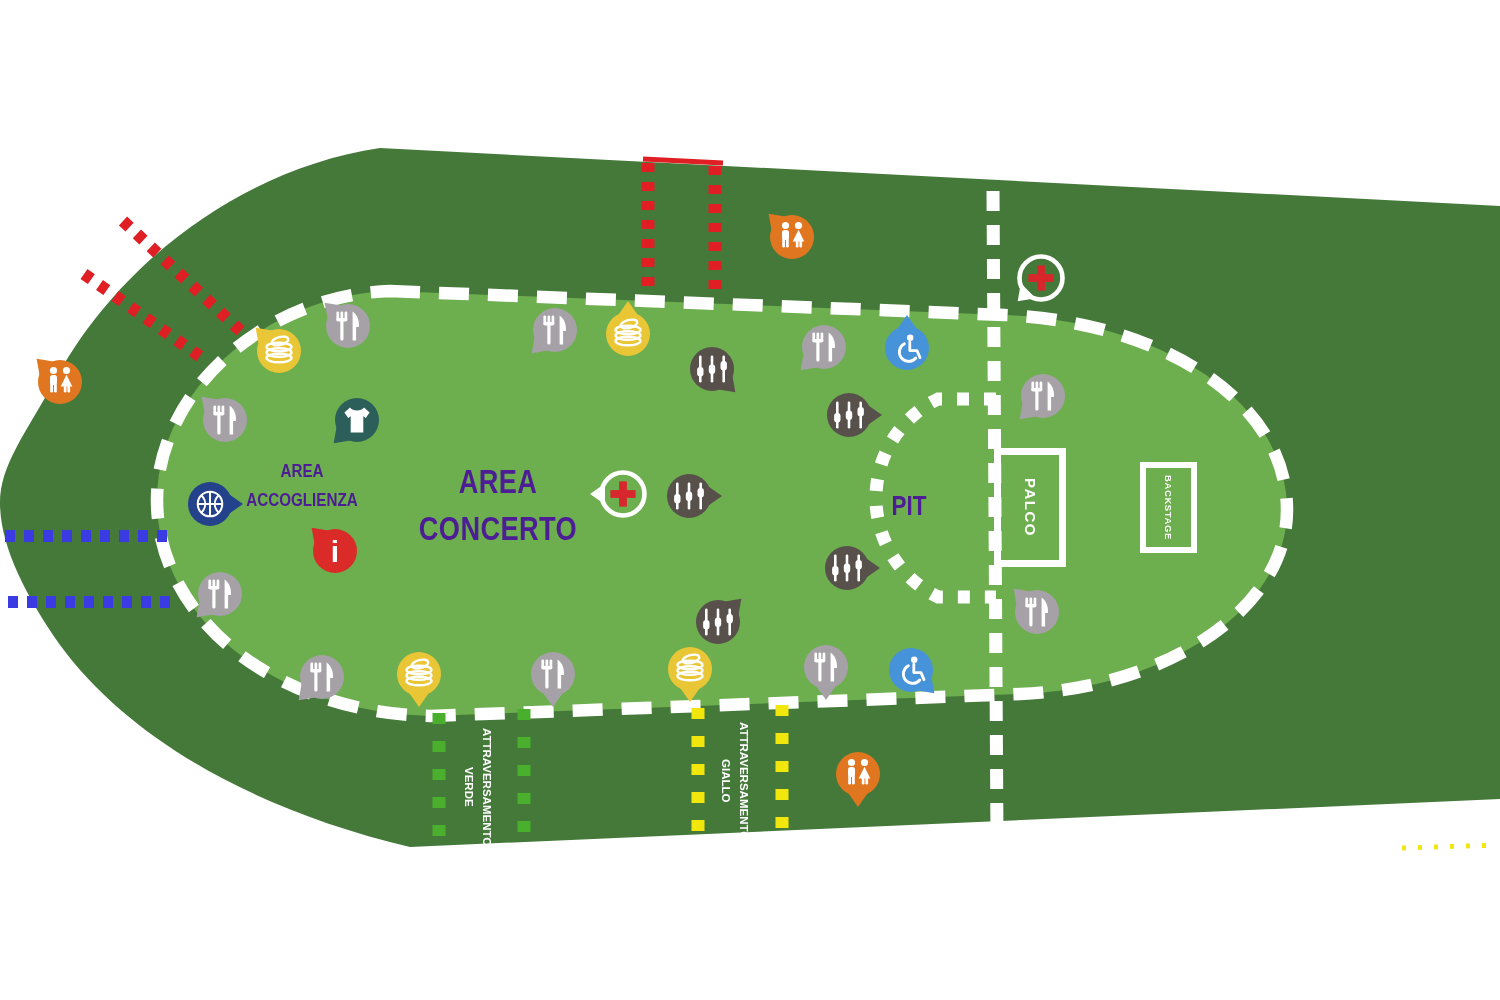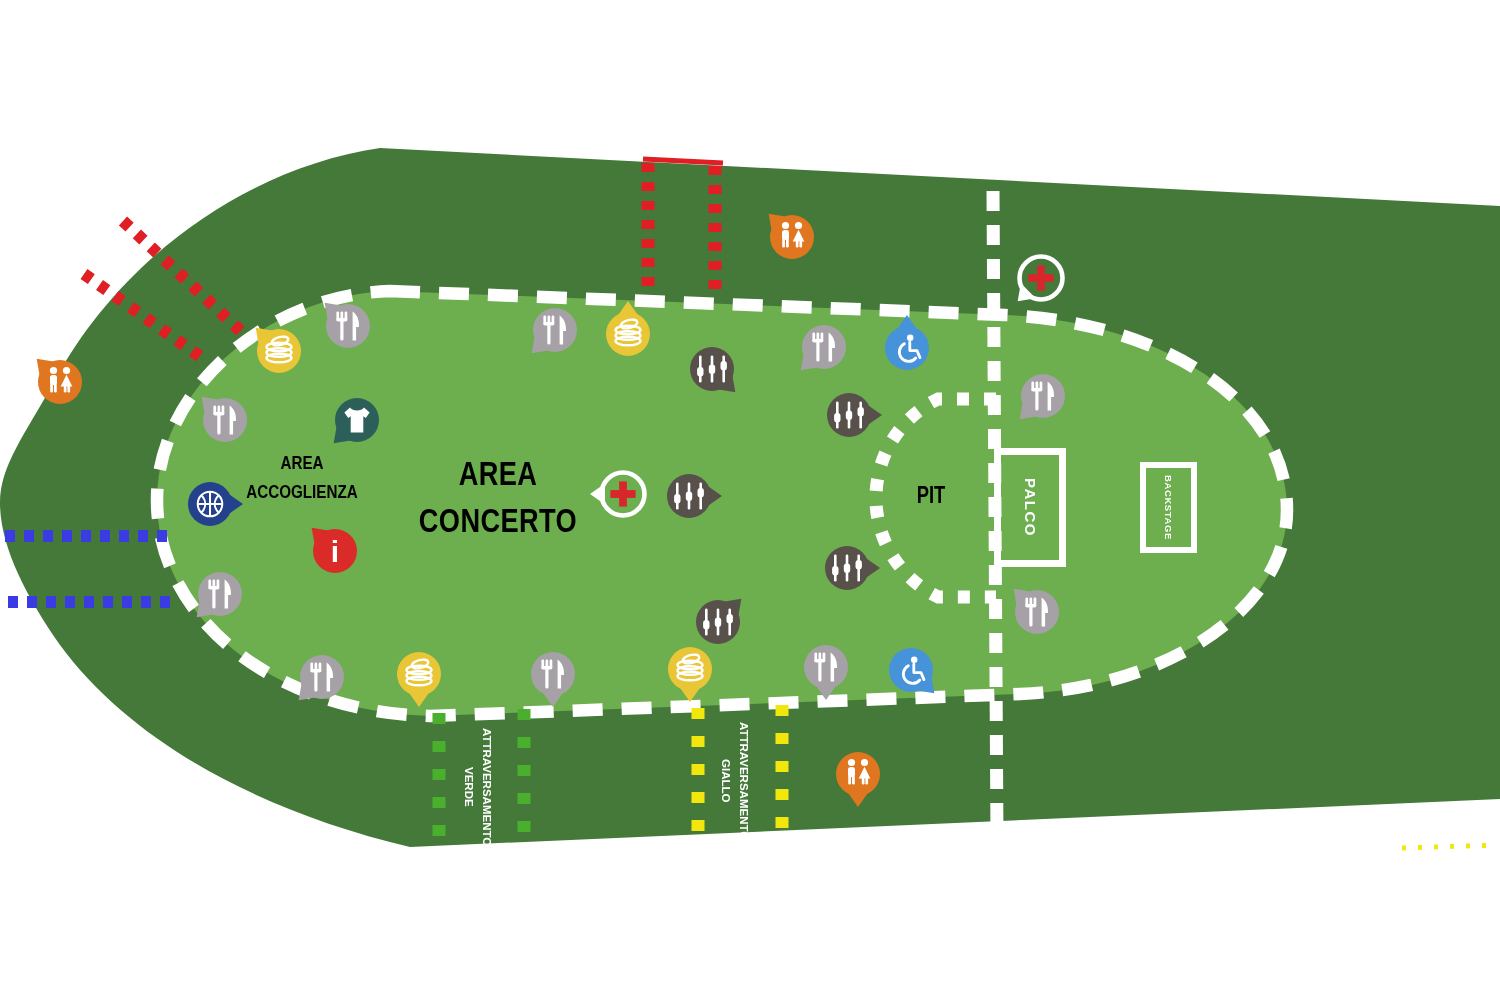--- a/index.html
+++ b/index.html
@@ -4,25 +4,25 @@
 <style>
   html,body{margin:0;padding:0;background:#fff;}
   #stage{
     position:relative;width:1500px;height:1000px;overflow:hidden;background:#fff;
     font-family:"Liberation Sans","DejaVu Sans",sans-serif;
   }
   #map-svg{position:absolute;left:0;top:0;}
   #icon-layer{position:absolute;left:0;top:0;width:1500px;height:1000px;}
   .map-icon{position:absolute;width:68px;height:68px;}
   .map-icon svg{display:block;}
-  .label{position:absolute;color:#000000;font-weight:bold;text-align:center;}
+  .label{position:absolute;color:#4c1d95;font-weight:bold;text-align:center;margin-top:8px;}
   .cond{display:block;transform:scaleX(0.8);transform-origin:50% 50%;white-space:nowrap;}
   #label-accoglienza{left:192px;top:448px;width:220px;font-size:19px;line-height:29px;}
   #label-concerto{left:348px;top:450px;width:300px;font-size:34px;line-height:47px;letter-spacing:0.5px;}
-  #label-pit{left:894px;top:482px;width:74px;font-size:23px;}
+  #label-pit{left:872px;top:482px;width:74px;font-size:28px;}
   .stage-box{
     position:absolute;border:7px solid #fff;box-sizing:border-box;
     display:flex;align-items:center;justify-content:center;
   }
   #palco-box{left:994px;top:448px;width:72px;height:119px;}
   #backstage-box{left:1140px;top:462px;width:57px;height:91px;border-width:6px;}
   .vtext{
     writing-mode:vertical-rl;color:#fff;font-weight:bold;white-space:nowrap;
   }
   #palco-box .vtext{font-size:15px;letter-spacing:1.5px;}

